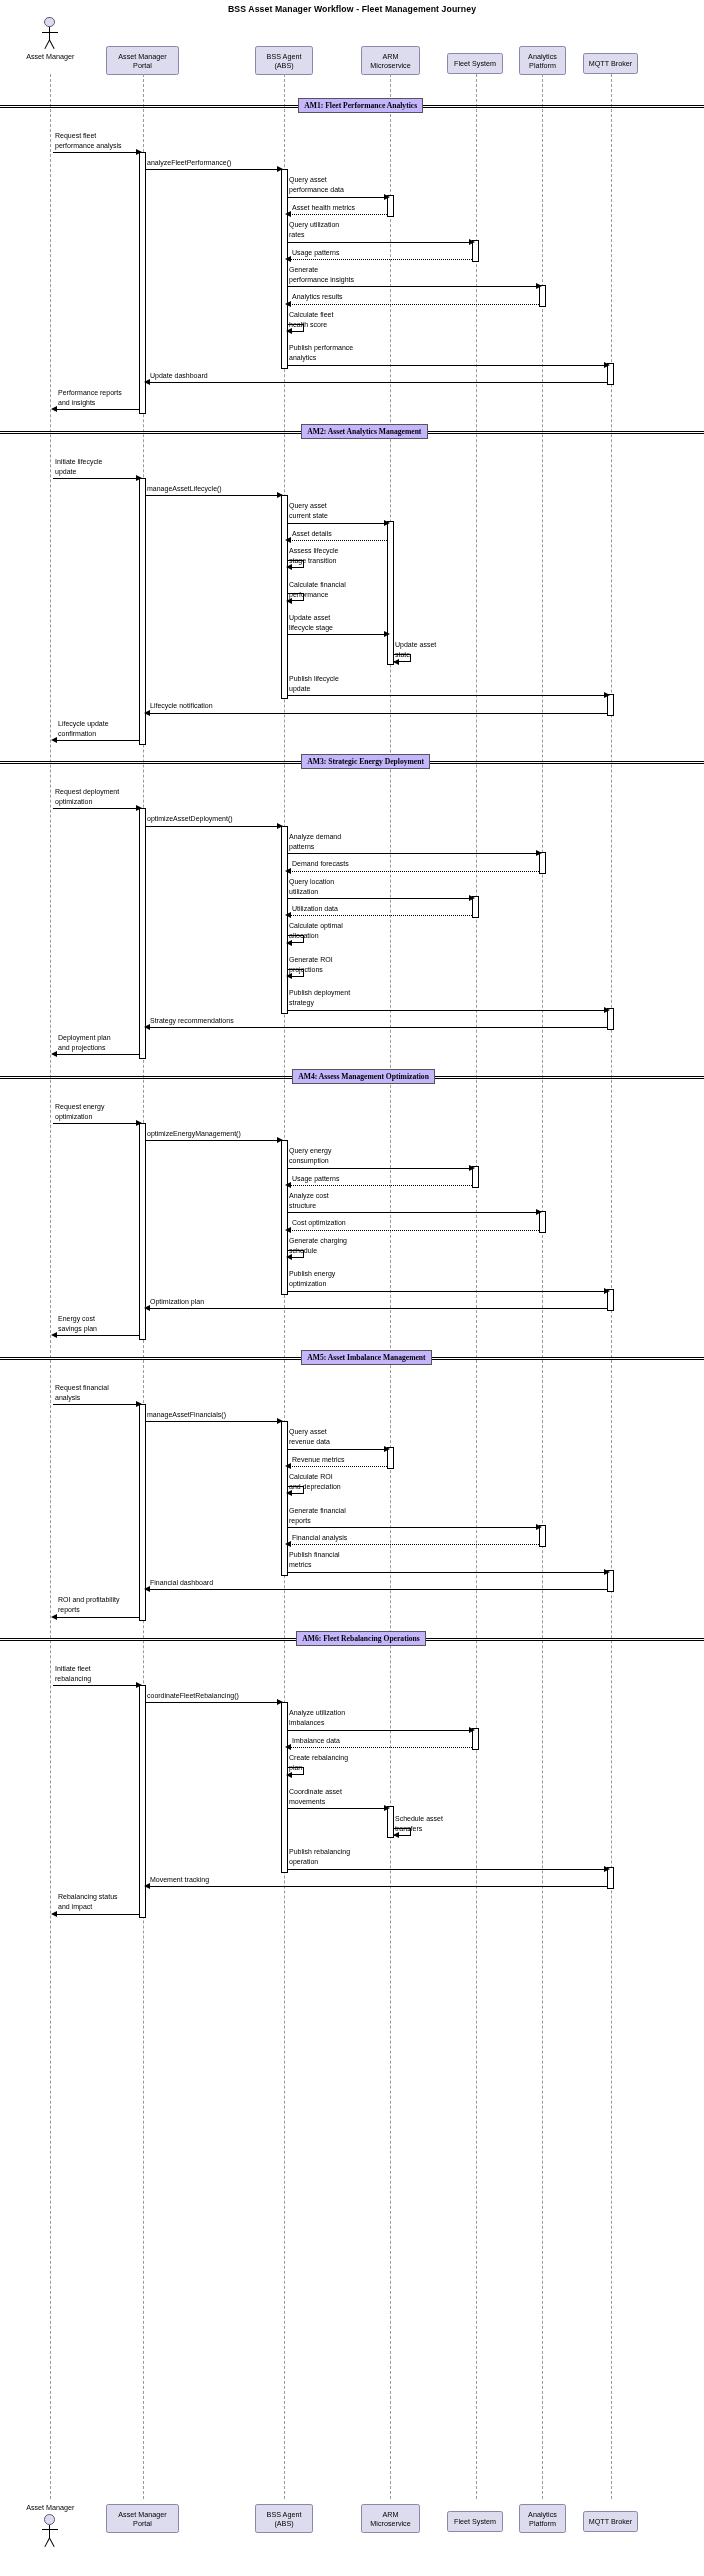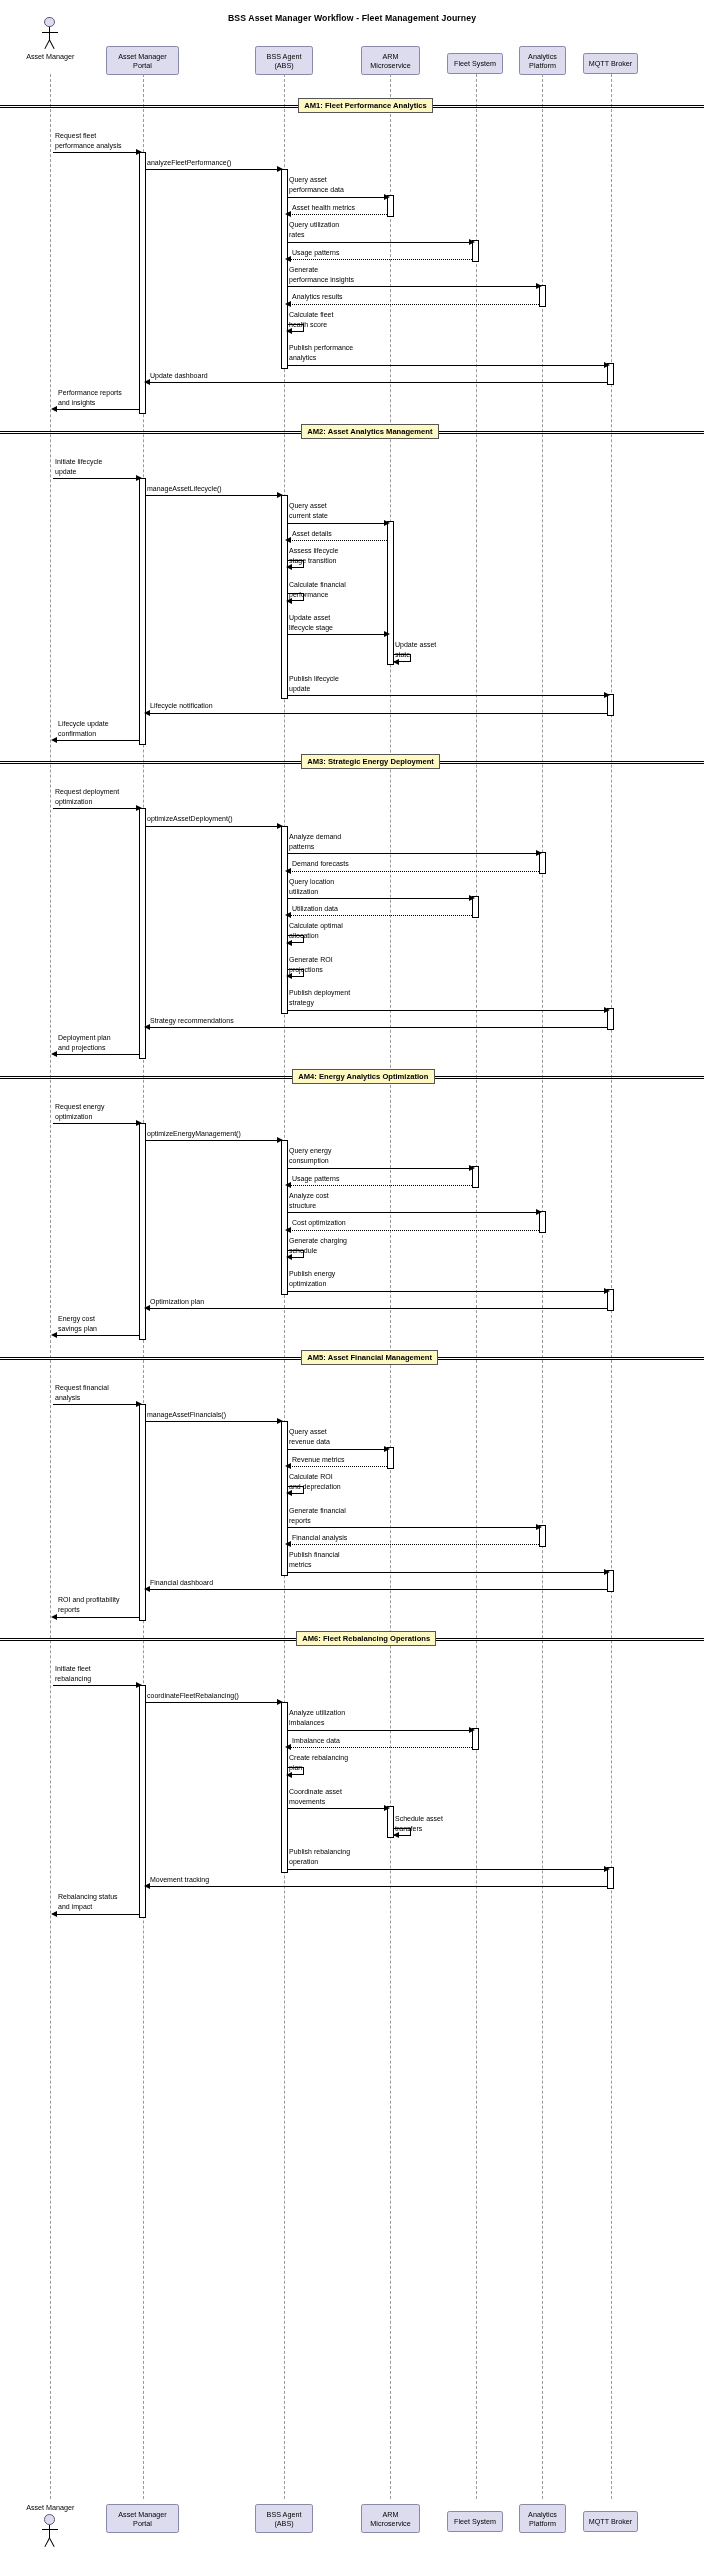--- a/index.html
+++ b/index.html
@@ -17,21 +17,20 @@
   }
   
   .title {
     position: absolute;
     left: 0; right: 0; top: 3.8px;
     text-align: center;
     font-size: 8.7px;
     font-weight: bold;
     color: #000;
     letter-spacing: 0.1px;
-    margin-top: 9px;
   }
   
   .actor {
     position: absolute;
     width: 30px;
   }
   .actor .head {
     position: absolute;
     left: 9px; top: 0;
     width: 10.6px; height: 10.6px;
@@ -108,28 +107,29 @@
   
   .divider {
     position: absolute;
     left: 0; width: 704px;
     height: 3px;
     border-top: 0.8px solid #000;
     border-bottom: 0.8px solid #000;
   }
   .seclabel {
     position: absolute;
-    background: #fef9c3;
+    background: #c4b5fd;
     border: 1.5px solid #555;
     font-size: 7.6px;
     font-weight: bold;
     color: #000;
     padding: 1.5px 5.3px 2.3px 5.3px;
     white-space: nowrap;
     text-align: center;
+    font-family: Liberation Serif, serif;
   }
   
   .msgline {
     position: absolute;
     height: 0;
     border-top: 0.8px solid #000;
   }
   .msgline.dashed { border-top: 0.8px dotted #000; }
   .arrowR, .arrowL {
     position: absolute;
@@ -348,21 +348,21 @@
     <div class="msgtext" style="left:289px; top:988px; width:346px;">Publish deployment
 strategy</div>
     <div class="msgline" style="left:146px; top:1027px; width:462px;"></div>
     <div class="arrowL" style="left:144px; top:1024px;"></div>
     <div class="msgtext" style="left: 150px; top: 1016px; width: 488px; text-align: left;">Strategy recommendations</div>
     <div class="msgline" style="left:53px; top:1054px; width:87px;"></div>
     <div class="arrowL" style="left:51px; top:1051px;"></div>
     <div class="msgtext" style="left: 58px; top: 1033px; width: 112px; text-align: left;">Deployment plan
 and projections</div>
     <div class="divider" style="top:1076px;"></div>
-    <div class="seclabel" style="left:292px; top:1069px;">AM4: Energy Analytics Optimization</div>
+    <div class="seclabel" style="left:292px; top:1069px;">AM4: Assess Management Optimization</div>
     <div class="act" style="left:139px; top:1123px; height:217px;"></div>
     <div class="act" style="left:281px; top:1140px; height:155px;"></div>
     <div class="act" style="left:472px; top:1166px; height:22px;"></div>
     <div class="act" style="left:539px; top:1211px; height:22px;"></div>
     <div class="act" style="left:607px; top:1289px; height:22px;"></div>
     <div class="msgline" style="left:53px; top:1123px; width:87px;"></div>
     <div class="arrowR" style="left:136px; top:1120px;"></div>
     <div class="msgtext" style="left:55px; top:1102px; width:112px;">Request energy
 optimization</div>
     <div class="msgline" style="left:146px; top:1140px; width:135px;"></div>
@@ -391,21 +391,21 @@
     <div class="msgtext" style="left:289px; top:1269px; width:346px;">Publish energy
 optimization</div>
     <div class="msgline" style="left:146px; top:1308px; width:462px;"></div>
     <div class="arrowL" style="left:144px; top:1305px;"></div>
     <div class="msgtext" style="left: 150px; top: 1297px; width: 488px; text-align: left;">Optimization plan</div>
     <div class="msgline" style="left:53px; top:1335px; width:87px;"></div>
     <div class="arrowL" style="left:51px; top:1332px;"></div>
     <div class="msgtext" style="left: 58px; top: 1314px; width: 112px; text-align: left;">Energy cost
 savings plan</div>
     <div class="divider" style="top:1357px;"></div>
-    <div class="seclabel" style="left:301px; top:1350px;">AM5: Asset Financial Management</div>
+    <div class="seclabel" style="left:301px; top:1350px;">AM5: Asset Imbalance Management</div>
     <div class="act" style="left:139px; top:1404px; height:217px;"></div>
     <div class="act" style="left:281px; top:1421px; height:155px;"></div>
     <div class="act" style="left:387px; top:1447px; height:22px;"></div>
     <div class="act" style="left:539px; top:1525px; height:22px;"></div>
     <div class="act" style="left:607px; top:1570px; height:22px;"></div>
     <div class="msgline" style="left:53px; top:1404px; width:87px;"></div>
     <div class="arrowR" style="left:136px; top:1401px;"></div>
     <div class="msgtext" style="left:55px; top:1383px; width:112px;">Request financial
 analysis</div>
     <div class="msgline" style="left:146px; top:1421px; width:135px;"></div>

